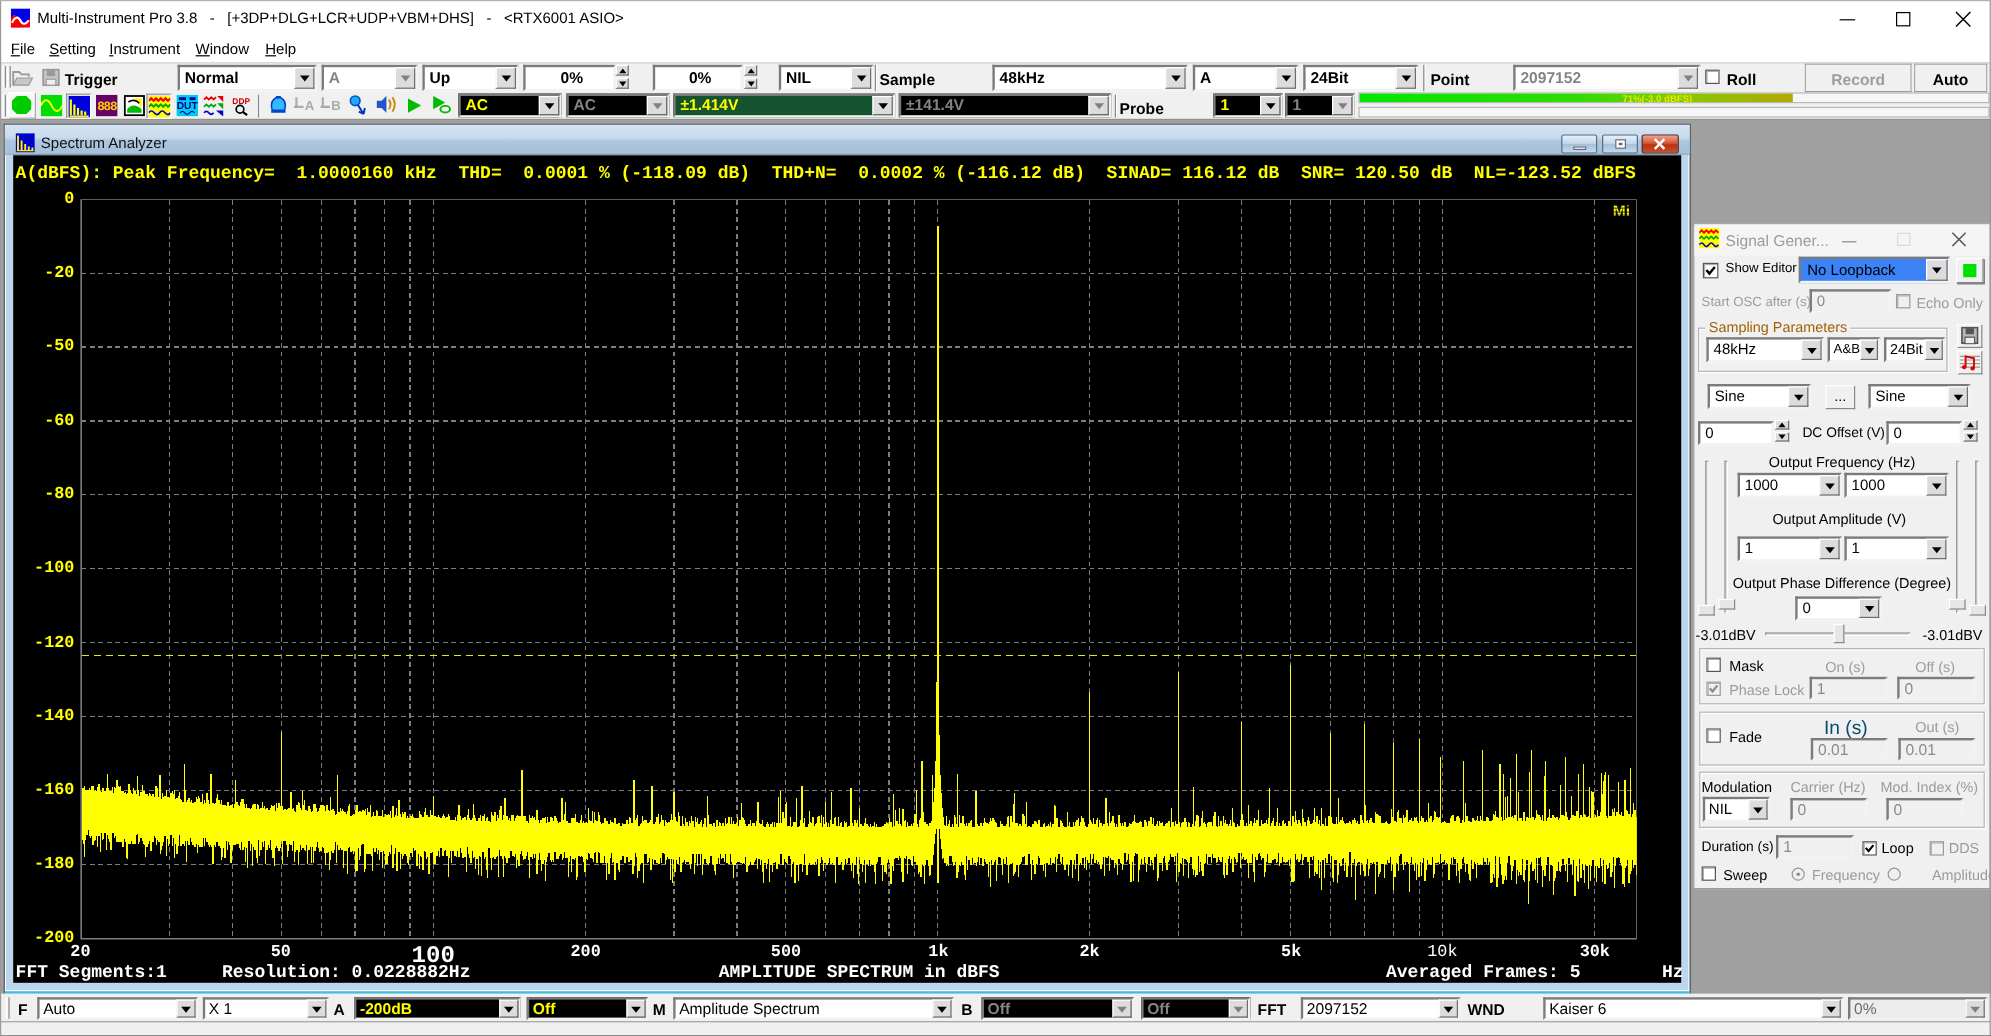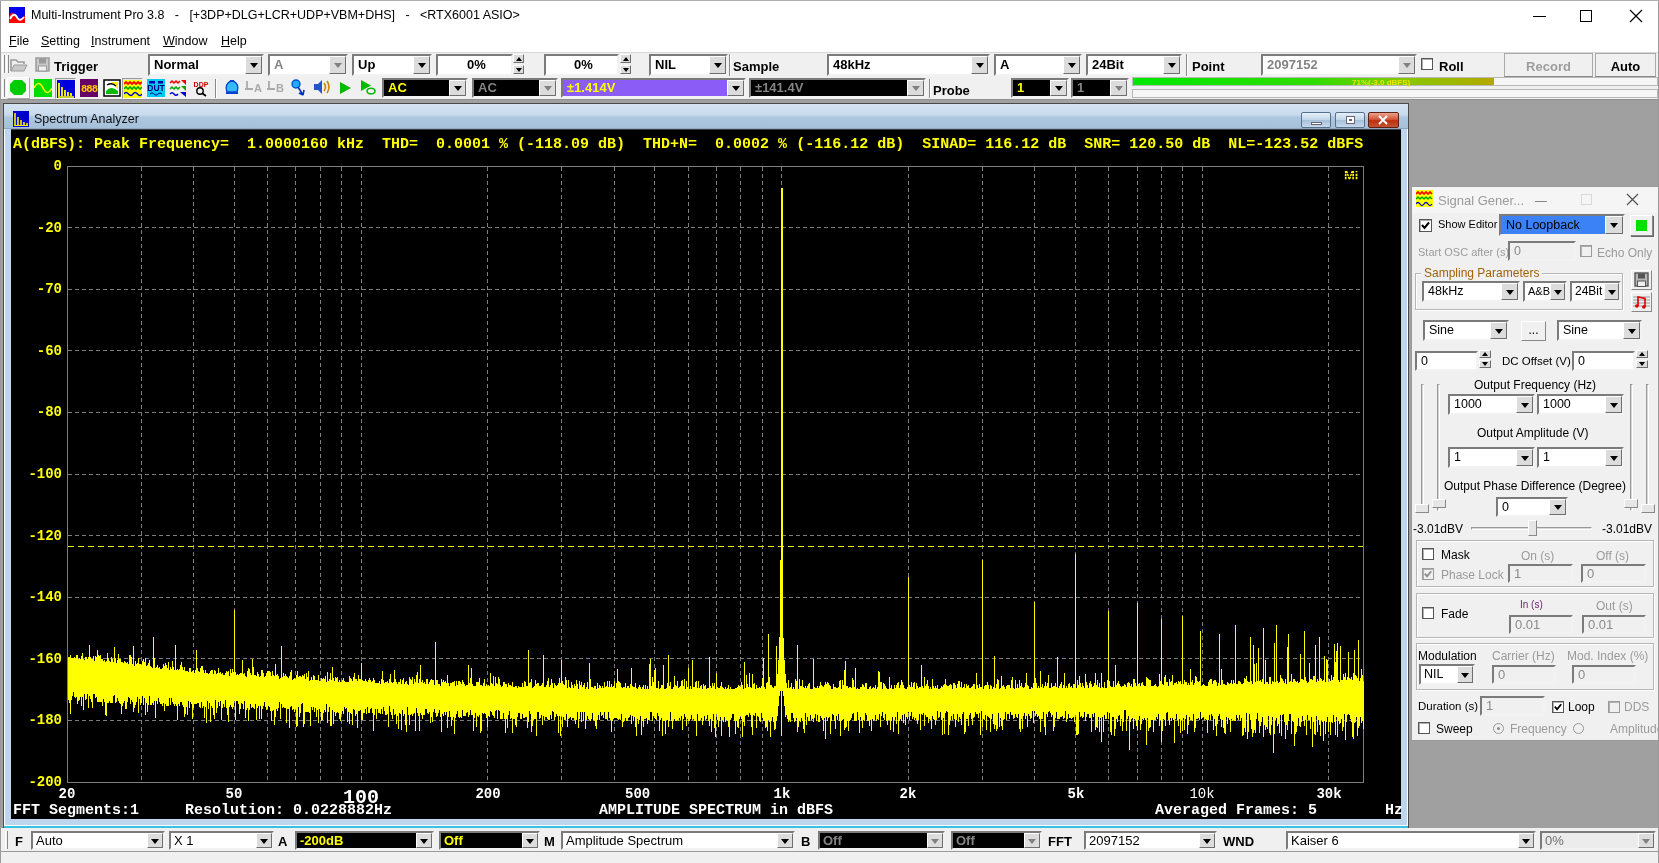--- a/index.html
+++ b/index.html
@@ -244,21 +244,21 @@
     <div class="abtn" style="right:0;top:0;bottom:0;width:17px">
       <span class="tri" style="border-top-color:#000"></span>
     </div>
   </div>
 <div class="cbo" style="left:472px;top:78px;width:86px;height:20px;background:#000">
     <div style="position:absolute;left:4px;top:0;height:16px;line-height:16px;color:#848484;font-weight:bold;font-size:13px;white-space:nowrap">AC</div>
     <div class="abtn" style="right:0;top:0;bottom:0;width:17px">
       <span class="tri" style="border-top-color:#808080"></span>
     </div>
   </div>
-<div class="cbo" style="left:561px;top:78px;width:185px;height:20px;background:#8b5cf6">
+<div class="cbo" style="left:561px;top:78px;width:185px;height:20px;background:#14532d">
     <div style="position:absolute;left:4px;top:0;height:16px;line-height:16px;color:#ffff00;font-weight:bold;font-size:13px;white-space:nowrap">±1.414V</div>
     <div class="abtn" style="right:0;top:0;bottom:0;width:17px">
       <span class="tri" style="border-top-color:#000"></span>
     </div>
   </div>
 <div class="cbo" style="left:749px;top:78px;width:177px;height:20px;background:#000">
     <div style="position:absolute;left:4px;top:0;height:16px;line-height:16px;color:#848484;font-weight:bold;font-size:13px;white-space:nowrap">±141.4V</div>
     <div class="abtn" style="right:0;top:0;bottom:0;width:17px">
       <span class="tri" style="border-top-color:#808080"></span>
     </div>
@@ -313,34 +313,34 @@
 <rect x="0.5" y="0.5" width="1296" height="616" stroke="#7d7d7d" fill="none"></rect>
 <path d="M1 380.4H1296" stroke="#e8e800" fill="none" stroke-dasharray="6 4"></path>
 <path d="M1.5 491V534M2.5 491V537M3.5 489V548M4.5 492V534M5.5 492V530M6.5 492V526M7.5 491V531M8.5 492V532M9.5 489V531M10.5 489V538M11.5 493V535M12.5 492V534M13.5 493V531M14.5 490V540M15.5 487V531M16.5 493V544M17.5 494V528M18.5 491V534M19.5 491V533M20.5 493V528M21.5 491V542M22.5 479V530M23.5 491V533M24.5 493V536M25.5 493V542M26.5 490V528M27.5 495V528M28.5 490V532M29.5 491V531M30.5 484V536M31.5 489V536M32.5 490V536M33.5 489V536M34.5 493V536M35.5 493V540M36.5 495V533M37.5 494V536M38.5 496V549M39.5 495V550M40.5 487V537M41.5 492V537M42.5 495V535M43.5 496V537M44.5 491V537M45.5 493V537M46.5 496V530M47.5 481V529M48.5 492V537M49.5 497V536M50.5 494V532M51.5 488V535M52.5 493V537M53.5 493V538M54.5 496V548M55.5 496V540M56.5 497V537M57.5 495V535M58.5 496V543M59.5 497V543M60.5 496V536M61.5 498V531M62.5 489V532M63.5 489V538M64.5 491V534M65.5 498V536M66.5 498V546M67.5 500V542M68.5 495V539M69.5 498V536M70.5 497V531M71.5 492V547M72.5 498V533M73.5 498V539M74.5 499V537M75.5 495V530M76.5 493V539M77.5 496V532M78.5 492V549M79.5 500V537M80.5 499V546M81.5 497V539M82.5 494V530M83.5 500V539M84.5 501V539M85.5 502V537M86.5 498V539M87.5 492V535M88.5 502V552M89.5 501V535M90.5 499V538M91.5 502V532M92.5 501V536M93.5 503V538M94.5 503V538M95.5 502V540M96.5 498V537M97.5 500V545M98.5 497V538M99.5 499V540M100.5 502V540M101.5 496V540M102.5 504V532M103.5 501V539M104.5 503V532M105.5 495V536M106.5 501V538M107.5 504V540M108.5 499V538M109.5 504V540M110.5 503V554M111.5 504V538M112.5 503V540M113.5 499V536M114.5 496V536M115.5 501V539M116.5 504V541M117.5 501V551M118.5 505V548M119.5 505V541M120.5 505V549M121.5 506V535M122.5 502V542M123.5 502V536M124.5 506V538M125.5 505V553M126.5 504V542M127.5 507V538M128.5 504V538M129.5 501V538M130.5 502V537M131.5 505V537M132.5 506V541M133.5 502V542M134.5 500V536M135.5 500V542M136.5 504V540M137.5 507V552M138.5 504V541M139.5 507V557M140.5 507V535M141.5 508V543M142.5 507V537M143.5 505V556M144.5 504V540M145.5 504V542M146.5 508V549M147.5 504V553M148.5 505V534M149.5 508V547M150.5 507V542M151.5 502V536M152.5 507V540M153.5 506V535M154.5 508V554M155.5 507V542M156.5 509V538M157.5 509V541M158.5 507V534M159.5 505V542M160.5 506V549M161.5 505V556M162.5 510V541M163.5 503V539M164.5 507V541M165.5 503V543M166.5 506V541M167.5 506V535M168.5 506V554M169.5 509V535M170.5 508V535M171.5 509V538M172.5 508V548M173.5 507V543M174.5 507V537M175.5 510V538M176.5 508V543M177.5 507V535M178.5 510V552M179.5 511V544M180.5 505V542M181.5 502V555M182.5 503V544M183.5 507V538M184.5 509V542M185.5 505V541M186.5 501V542M187.5 509V543M188.5 509V538M189.5 510V554M190.5 506V542M191.5 508V540M192.5 511V553M193.5 510V540M194.5 504V553M195.5 504V543M196.5 507V540M197.5 511V536M198.5 510V541M199.5 507V544M200.5 505V543M201.5 505V540M202.5 505V541M203.5 506V545M204.5 510V555M205.5 505V545M206.5 509V544M207.5 510V559M208.5 509V551M209.5 509V543M210.5 508V545M211.5 510V542M212.5 513V536M213.5 512V553M214.5 507V538M215.5 511V542M216.5 507V541M217.5 510V542M218.5 508V542M219.5 510V557M220.5 511V543M221.5 512V543M222.5 510V562M223.5 506V541M224.5 504V540M225.5 514V544M226.5 513V543M227.5 512V546M228.5 513V543M229.5 509V561M230.5 505V560M231.5 511V541M232.5 510V551M233.5 510V547M234.5 511V538M235.5 509V537M236.5 510V561M237.5 508V558M238.5 513V546M239.5 507V546M240.5 511V546M241.5 505V546M242.5 515V547M243.5 514V560M244.5 511V541M245.5 514V544M246.5 509V541M247.5 510V546M248.5 514V542M249.5 514V551M250.5 514V544M251.5 509V557M252.5 515V543M253.5 515V546M254.5 512V555M255.5 513V554M256.5 512V547M257.5 513V544M258.5 510V546M259.5 516V538M260.5 506V557M261.5 515V546M262.5 513V541M263.5 507V560M264.5 514V560M265.5 501V544M266.5 512V558M267.5 515V546M268.5 511V550M269.5 512V547M270.5 511V546M271.5 516V547M272.5 514V553M273.5 516V555M274.5 516V548M275.5 514V545M276.5 512V548M277.5 515V541M278.5 516V543M279.5 516V542M280.5 516V556M281.5 516V546M282.5 510V558M283.5 512V547M284.5 513V548M285.5 515V559M286.5 511V543M287.5 507V544M288.5 513V550M289.5 513V548M290.5 515V562M291.5 509V545M292.5 513V545M293.5 513V544M294.5 514V554M295.5 514V554M296.5 515V547M297.5 515V547M298.5 513V543M299.5 515V548M300.5 516V541M301.5 514V547M302.5 512V547M303.5 514V543M304.5 516V542M305.5 515V547M306.5 512V565M307.5 514V549M308.5 517V543M309.5 517V553M310.5 517V543M311.5 517V547M312.5 515V547M313.5 518V548M314.5 513V543M315.5 505V548M316.5 514V541M317.5 517V545M318.5 516V549M319.5 516V549M320.5 515V548M321.5 517V561M322.5 513V540M323.5 508V546M324.5 516V549M325.5 517V553M326.5 516V543M327.5 518V549M328.5 513V548M329.5 516V558M330.5 518V550M331.5 516V563M332.5 516V547M333.5 513V548M334.5 518V564M335.5 514V544M336.5 512V550M337.5 518V548M338.5 516V559M339.5 515V566M340.5 518V541M341.5 519V549M342.5 511V559M343.5 513V549M344.5 514V548M345.5 511V550M346.5 518V548M347.5 513V547M348.5 516V565M349.5 509V542M350.5 506V547M351.5 517V550M352.5 513V565M353.5 516V547M354.5 516V549M355.5 514V553M356.5 517V549M357.5 516V549M358.5 518V543M359.5 513V543M360.5 513V547M361.5 518V548M362.5 516V546M363.5 514V557M364.5 513V551M365.5 514V556M366.5 514V546M367.5 519V543M368.5 511V547M369.5 514V551M370.5 514V550M371.5 518V547M372.5 518V544M373.5 520V551M374.5 513V566M375.5 516V548M376.5 514V550M377.5 516V546M378.5 515V549M379.5 517V546M380.5 509V562M381.5 517V551M382.5 520V545M383.5 517V551M384.5 517V560M385.5 516V554M386.5 516V551M387.5 515V568M388.5 520V552M389.5 515V548M390.5 519V545M391.5 515V551M392.5 515V552M393.5 516V551M394.5 518V552M395.5 514V544M396.5 516V550M397.5 518V550M398.5 520V550M399.5 519V547M400.5 519V546M401.5 520V551M402.5 517V549M403.5 512V544M404.5 514V549M405.5 518V549M406.5 520V565M407.5 520V552M408.5 520V547M409.5 516V561M410.5 516V550M411.5 516V551M412.5 512V549M413.5 519V567M414.5 519V565M415.5 520V547M416.5 517V548M417.5 513V547M418.5 520V548M419.5 518V552M420.5 520V561M421.5 519V550M422.5 520V551M423.5 507V545M424.5 517V546M425.5 518V549M426.5 510V550M427.5 520V552M428.5 511V545M429.5 517V544M430.5 518V553M431.5 511V544M432.5 513V545M433.5 519V553M434.5 521V553M435.5 520V553M436.5 516V547M437.5 516V553M438.5 518V567M439.5 518V553M440.5 521V562M441.5 517V549M442.5 519V545M443.5 519V553M444.5 520V552M445.5 516V567M446.5 521V553M447.5 521V553M448.5 520V559M449.5 520V561M450.5 522V551M451.5 520V547M452.5 521V547M453.5 521V553M454.5 521V553M455.5 517V548M456.5 521V552M457.5 515V552M458.5 516V551M459.5 520V551M460.5 520V562M461.5 519V556M462.5 517V545M463.5 516V548M464.5 513V566M465.5 522V560M466.5 521V554M467.5 520V553M468.5 514V553M469.5 518V570M470.5 517V546M471.5 517V546M472.5 520V553M473.5 520V552M474.5 519V549M475.5 517V559M476.5 519V550M477.5 521V554M478.5 521V551M479.5 519V551M480.5 515V553M481.5 512V554M482.5 521V554M483.5 519V549M484.5 513V553M485.5 517V545M486.5 522V546M487.5 517V554M488.5 519V551M489.5 520V548M490.5 519V550M491.5 517V567M492.5 512V550M493.5 517V570M494.5 520V550M495.5 515V561M496.5 518V551M497.5 519V554M498.5 511V554M499.5 514V548M500.5 522V561M501.5 514V553M502.5 521V552M503.5 522V551M504.5 516V554M505.5 519V552M506.5 522V552M507.5 518V554M508.5 520V558M509.5 514V554M510.5 518V546M511.5 523V562M512.5 515V553M513.5 519V546M514.5 516V556M515.5 521V546M516.5 519V555M517.5 517V546M518.5 523V563M519.5 521V554M520.5 516V550M521.5 523V553M522.5 523V554M523.5 513V555M524.5 521V553M525.5 521V547M526.5 522V554M527.5 520V555M528.5 520V560M529.5 523V563M530.5 517V554M531.5 522V549M532.5 519V554M533.5 520V546M534.5 522V550M535.5 520V549M536.5 522V552M537.5 516V546M538.5 521V553M539.5 520V553M540.5 515V554M541.5 521V546M542.5 515V552M543.5 521V554M544.5 518V566M545.5 521V555M546.5 520V553M547.5 515V552M548.5 522V552M549.5 517V552M550.5 517V553M551.5 515V554M552.5 516V553M553.5 517V554M554.5 521V548M555.5 522V561M556.5 521V556M557.5 521V555M558.5 517V552M559.5 522V555M560.5 520V555M561.5 520V552M562.5 522V551M563.5 518V549M564.5 516V558M565.5 520V550M566.5 521V555M567.5 521V551M568.5 517V561M569.5 522V570M570.5 523V553M571.5 521V558M572.5 519V554M573.5 521V550M574.5 523V569M575.5 521V555M576.5 519V561M577.5 523V553M578.5 519V553M579.5 523V552M580.5 520V558M581.5 523V554M582.5 520V554M583.5 522V546M584.5 520V546M585.5 511V555M586.5 516V550M587.5 523V552M588.5 516V553M589.5 522V554M590.5 522V547M591.5 515V550M592.5 523V565M593.5 522V554M594.5 519V552M595.5 519V570M596.5 523V555M597.5 523V555M598.5 523V568M599.5 522V554M600.5 517V554M601.5 522V561M602.5 520V555M603.5 516V546M604.5 523V555M605.5 523V563M606.5 521V555M607.5 510V553M608.5 519V555M609.5 520V555M610.5 515V554M611.5 522V555M612.5 521V552M613.5 520V554M614.5 515V550M615.5 514V564M616.5 520V553M617.5 513V548M618.5 523V551M619.5 515V560M620.5 521V553M621.5 519V555M622.5 523V555M623.5 520V553M624.5 523V549M625.5 517V554M626.5 521V553M627.5 521V555M628.5 516V555M629.5 515V570M630.5 522V548M631.5 515V555M632.5 522V555M633.5 520V554M634.5 519V552M635.5 523V559M636.5 518V555M637.5 520V550M638.5 519V554M639.5 523V553M640.5 522V549M641.5 522V555M642.5 523V560M643.5 520V553M644.5 522V566M645.5 517V555M646.5 520V548M647.5 517V562M648.5 523V571M649.5 523V548M650.5 521V554M651.5 522V561M652.5 522V555M653.5 520V551M654.5 516V570M655.5 521V554M656.5 522V556M657.5 523V551M658.5 521V556M659.5 523V554M660.5 522V555M661.5 519V561M662.5 523V571M663.5 521V554M664.5 523V552M665.5 523V548M666.5 523V548M667.5 523V555M668.5 522V568M669.5 522V555M670.5 521V561M671.5 519V562M672.5 520V553M673.5 521V550M674.5 516V553M675.5 519V571M676.5 523V556M677.5 516V560M678.5 522V550M679.5 509V549M680.5 518V549M681.5 521V551M682.5 507V547M683.5 521V549M684.5 522V561M685.5 508V569M686.5 518V549M687.5 517V550M688.5 523V547M689.5 519V562M690.5 522V550M691.5 522V551M692.5 521V555M693.5 522V556M694.5 520V547M695.5 512V552M696.5 523V555M697.5 521V555M698.5 523V562M699.5 517V561M700.5 516V565M701.5 522V554M702.5 511V556M703.5 519V571M704.5 519V555M705.5 521V551M706.5 522V556M707.5 520V564M708.5 520V563M709.5 521V555M710.5 517V556M711.5 522V554M712.5 521V558M713.5 522V549M714.5 520V554M715.5 519V549M716.5 520V555M717.5 523V551M718.5 520V555M719.5 518V549M720.5 522V553M721.5 514V556M722.5 522V554M723.5 521V556M724.5 517V547M725.5 523V547M726.5 521V552M727.5 523V556M728.5 513V555M729.5 515V552M730.5 521V566M731.5 523V561M732.5 513V555M733.5 520V556M734.5 520V552M735.5 514V555M736.5 521V563M737.5 522V567M738.5 520V547M739.5 522V559M740.5 520V551M741.5 518V555M742.5 517V555M743.5 523V549M744.5 523V554M745.5 523V553M746.5 520V556M747.5 521V552M748.5 522V548M749.5 522V555M750.5 520V549M751.5 522V556M752.5 520V556M753.5 516V550M754.5 519V552M755.5 520V554M756.5 521V565M757.5 519V552M758.5 516V573M759.5 518V551M760.5 516V555M761.5 517V552M762.5 519V551M763.5 520V568M764.5 523V555M765.5 523V548M766.5 518V549M767.5 521V555M768.5 521V563M769.5 522V550M770.5 522V554M771.5 521V548M772.5 515V555M773.5 514V570M774.5 523V555M775.5 514V554M776.5 519V553M777.5 516V564M778.5 518V562M779.5 520V561M780.5 520V555M781.5 522V565M782.5 521V555M783.5 521V554M784.5 522V552M785.5 512V548M786.5 514V547M787.5 521V555M788.5 522V555M789.5 523V555M790.5 522V546M791.5 523V554M792.5 523V567M793.5 521V551M794.5 521V555M795.5 518V562M796.5 519V554M797.5 521V555M798.5 517V547M799.5 517V549M800.5 523V555M801.5 523V555M802.5 521V560M803.5 520V554M804.5 523V565M805.5 522V553M806.5 521V555M807.5 522V554M808.5 519V549M809.5 523V555M810.5 521V553M811.5 521V554M812.5 506V548M813.5 516V561M814.5 516V550M815.5 523V546M816.5 517V552M817.5 518V554M818.5 520V548M819.5 522V555M820.5 523V559M821.5 523V554M822.5 511V554M823.5 522V564M824.5 519V555M825.5 523V551M826.5 523V566M827.5 519V554M828.5 522V551M829.5 519V558M830.5 517V546M831.5 516V568M832.5 522V555M833.5 519V553M834.5 514V555M835.5 516V549M836.5 519V557M837.5 522V548M838.5 523V559M839.5 523V551M840.5 521V553M841.5 517V546M842.5 519V554M843.5 521V550M844.5 516V546M845.5 521V553M846.5 517V551M847.5 516V554M848.5 523V552M849.5 517V554M850.5 520V558M851.5 522V554M852.5 521V548M853.5 521V564M854.5 516V548M855.5 520V549M856.5 522V547M857.5 511V560M858.5 520V549M859.5 518V551M860.5 514V551M861.5 520V557M862.5 523V553M863.5 521V554M864.5 523V563M865.5 513V550M866.5 520V553M867.5 522V554M868.5 520V559M869.5 522V554M870.5 519V545M871.5 523V552M872.5 523V551M873.5 522V546M874.5 520V554M875.5 521V569M876.5 519V552M877.5 518V568M878.5 513V547M879.5 519V545M880.5 520V546M881.5 520V569M882.5 519V559M883.5 518V554M884.5 519V550M885.5 523V554M886.5 517V548M887.5 517V553M888.5 519V561M889.5 522V554M890.5 518V548M891.5 515V556M892.5 515V551M893.5 521V553M894.5 516V559M895.5 522V548M896.5 521V546M897.5 518V568M898.5 522V566M899.5 518V553M900.5 520V553M901.5 519V560M902.5 522V549M903.5 522V547M904.5 521V553M905.5 520V559M906.5 518V552M907.5 518V551M908.5 523V546M909.5 507V548M910.5 519V548M911.5 522V552M912.5 518V547M913.5 521V569M914.5 521V545M915.5 519V561M916.5 523V553M917.5 520V554M918.5 519V549M919.5 519V564M920.5 516V550M921.5 519V551M922.5 523V552M923.5 519V566M924.5 520V553M925.5 523V548M926.5 521V558M927.5 523V563M928.5 522V559M929.5 518V565M930.5 513V563M931.5 514V547M932.5 523V561M933.5 522V552M934.5 516V560M935.5 520V564M936.5 519V554M937.5 521V553M938.5 523V546M939.5 520V554M940.5 519V548M941.5 519V548M942.5 519V553M943.5 522V546M944.5 514V549M945.5 511V549M946.5 522V553M947.5 523V552M948.5 514V548M949.5 522V551M950.5 518V552M951.5 522V548M952.5 514V563M953.5 520V566M954.5 517V553M955.5 521V563M956.5 522V550M957.5 521V547M958.5 517V553M959.5 522V550M960.5 519V561M961.5 520V548M962.5 523V550M963.5 523V553M964.5 521V552M965.5 522V545M966.5 517V557M967.5 520V545M968.5 512V550M969.5 517V548M970.5 522V551M971.5 520V550M972.5 522V553M973.5 505V566M974.5 521V553M975.5 518V553M976.5 522V546M977.5 520V561M978.5 516V569M979.5 520V548M980.5 517V551M981.5 509V546M982.5 522V545M983.5 522V547M984.5 517V551M985.5 521V549M986.5 520V565M987.5 520V561M988.5 517V552M989.5 521V546M990.5 516V553M991.5 522V553M992.5 520V553M993.5 518V551M994.5 516V551M995.5 522V550M996.5 519V553M997.5 516V552M998.5 522V545M999.5 520V556M1000.5 522V553M1001.5 518V548M1002.5 517V552M1003.5 521V552M1004.5 520V553M1005.5 522V552M1006.5 518V551M1007.5 518V556M1008.5 518V549M1009.5 522V569M1010.5 514V569M1011.5 519V568M1012.5 510V546M1013.5 517V551M1014.5 521V550M1015.5 517V552M1016.5 520V551M1017.5 522V546M1018.5 508V555M1019.5 516V551M1020.5 519V548M1021.5 522V548M1022.5 517V552M1023.5 515V552M1024.5 518V566M1025.5 521V548M1026.5 520V551M1027.5 517V547M1028.5 507V564M1029.5 519V561M1030.5 514V562M1031.5 521V551M1032.5 517V566M1033.5 522V552M1034.5 516V576M1035.5 521V551M1036.5 522V566M1037.5 516V549M1038.5 522V553M1039.5 522V553M1040.5 514V546M1041.5 520V553M1042.5 515V547M1043.5 520V566M1044.5 521V569M1045.5 521V551M1046.5 515V551M1047.5 521V570M1048.5 520V563M1049.5 519V553M1050.5 517V556M1051.5 515V550M1052.5 518V549M1053.5 520V560M1054.5 521V553M1055.5 520V565M1056.5 520V556M1057.5 518V544M1058.5 519V544M1059.5 521V565M1060.5 517V553M1061.5 516V550M1062.5 517V584M1063.5 520V556M1064.5 518V553M1065.5 521V552M1066.5 513V563M1067.5 513V553M1068.5 517V554M1069.5 520V560M1070.5 505V564M1071.5 518V554M1072.5 517V550M1073.5 520V564M1074.5 517V558M1075.5 516V553M1076.5 519V554M1077.5 520V552M1078.5 520V554M1079.5 511V579M1080.5 512V552M1081.5 513V565M1082.5 514V562M1083.5 514V561M1084.5 520V554M1085.5 520V554M1086.5 520V566M1087.5 519V554M1088.5 518V554M1089.5 520V551M1090.5 521V553M1091.5 520V548M1092.5 508V560M1093.5 515V554M1094.5 513V576M1095.5 518V565M1096.5 519V553M1097.5 511V554M1098.5 509V560M1099.5 516V547M1100.5 516V546M1101.5 520V554M1102.5 513V559M1103.5 516V552M1104.5 515V555M1105.5 509V552M1106.5 519V554M1107.5 517V577M1108.5 517V553M1109.5 516V548M1110.5 518V554M1111.5 515V560M1112.5 516V553M1113.5 515V567M1114.5 518V554M1115.5 520V565M1116.5 518V552M1117.5 514V564M1118.5 516V553M1119.5 516V549M1120.5 519V568M1121.5 517V559M1122.5 519V551M1123.5 503V554M1124.5 516V554M1125.5 514V555M1126.5 519V548M1127.5 517V566M1128.5 510V562M1129.5 511V553M1130.5 515V553M1131.5 516V552M1132.5 515V554M1133.5 515V546M1134.5 520V553M1135.5 519V552M1136.5 518V551M1137.5 519V554M1138.5 520V553M1139.5 520V554M1140.5 520V567M1141.5 516V554M1142.5 514V549M1143.5 513V554M1144.5 513V548M1145.5 518V550M1146.5 515V564M1147.5 514V553M1148.5 514V560M1149.5 516V570M1150.5 520V558M1151.5 517V550M1152.5 520V548M1153.5 519V553M1154.5 503V561M1155.5 514V554M1156.5 518V562M1157.5 518V567M1158.5 519V568M1159.5 519V551M1160.5 516V558M1161.5 517V552M1162.5 518V554M1163.5 517V566M1164.5 514V553M1165.5 518V555M1166.5 514V554M1167.5 517V555M1168.5 510V555M1169.5 518V549M1170.5 518V552M1171.5 515V554M1172.5 515V549M1173.5 516V555M1174.5 518V552M1175.5 518V570M1176.5 517V569M1177.5 512V562M1178.5 513V566M1179.5 510V547M1180.5 515V573M1181.5 516V566M1182.5 516V548M1183.5 518V554M1184.5 515V563M1185.5 518V571M1186.5 517V567M1187.5 515V564M1188.5 516V567M1189.5 511V553M1190.5 515V547M1191.5 515V555M1192.5 515V567M1193.5 514V560M1194.5 516V556M1195.5 513V551M1196.5 518V571M1197.5 518V559M1198.5 513V564M1199.5 516V561M1200.5 516V563M1201.5 518V550M1202.5 511V567M1203.5 511V569M1204.5 518V559M1205.5 515V551M1206.5 516V587M1207.5 512V568M1208.5 516V554M1209.5 517V552M1210.5 515V560M1211.5 517V558M1212.5 516V567M1213.5 509V549M1214.5 512V570M1215.5 513V549M1216.5 515V548M1217.5 517V556M1218.5 513V573M1219.5 518V559M1220.5 513V564M1221.5 518V555M1222.5 516V548M1223.5 515V548M1224.5 508V568M1225.5 516V555M1226.5 513V556M1227.5 513V580M1228.5 515V568M1229.5 516V566M1230.5 515V560M1231.5 517V552M1232.5 516V560M1233.5 488V561M1234.5 513V556M1235.5 513V550M1236.5 514V555M1237.5 512V560M1238.5 511V554M1239.5 515V569M1240.5 517V549M1241.5 516V554M1242.5 497V554M1243.5 513V563M1244.5 513V551M1245.5 514V581M1246.5 510V556M1247.5 510V568M1248.5 515V569M1249.5 516V550M1250.5 513V566M1251.5 515V554M1252.5 516V559M1253.5 512V570M1254.5 513V554M1255.5 515V556M1256.5 514V575M1257.5 490V555M1258.5 516V568M1259.5 493V556M1260.5 494V551M1261.5 516V566M1262.5 513V556M1263.5 515V569M1264.5 509V556M1265.5 514V557M1266.5 511V549M1267.5 515V556M1268.5 509V569M1269.5 514V551M1270.5 480V571M1271.5 514V555M1272.5 516V558M1273.5 480V557M1274.5 514V553M1275.5 514V565M1276.5 508V561M1277.5 511V548M1278.5 507V574M1279.5 514V556M1280.5 511V549M1281.5 486V548M1282.5 512V549M1283.5 513V553M1284.5 511V556M1285.5 514V571M1286.5 507V573M1287.5 507V557M1288.5 509V556M1289.5 510V551M1290.5 512V570M1291.5 474V562M1292.5 515V560M1293.5 512V551M1294.5 503V557M1295.5 509V555M1296.5 515V563" stroke="#ffff00" fill="none"></path>
 <path d="M167.4 444V525M294.0 497V531M327.3 504V532M368.0 476V534M401.3 499V535M461.3 484V536M494.6 494V536M522.8 497V537M564.6 502V537M587.9 504V537M621.2 502V537M649.4 507V537M677.6 496V537M701.3 468V537M709.9 480V537M730.6 479V537M746.3 493V537M788.6 502V537M811.5 505V537M841.1 411V537M915.2 394V537M967.7 436V537M1008.5 388V536M1041.8 445V536M1070.0 437V535M1094.3 453V535M1115.9 450V534M1133.3 465V534M1152.5 468V534M1168.4 459V533M1183.0 471V533M1196.6 462V533M1209.2 459V532M1221.0 468V532M1237.3 465V531M1252.3 471V531M1270.6 477V530M1287.2 484V530M642.2 491V537M713.1 500V537M788.3 508V537M582.0 498V537M959.8 507V537M66.4 480V514M997.4 507V536M185.4 493V525M476.4 489V536M404.2 502V535M601.4 489V537M583.5 493V537M208.1 498V527M854.6 499V537M990.7 491V536M777.8 504V537M778.3 495V537M108.8 479V519M934.9 510V537M588.4 502V537M550.6 503V537M1034.2 507V536M175.5 494V525M214.0 480V527M696.6 492V537M596.9 499V537M625.8 494V537M129.4 484V521M86.8 471V516M1048.6 499V536M353.8 499V533M927.8 490V537M1248.4 479V531M1220.4 481V532M1186.2 479V533M1207.3 477V532M1198.6 494V532M1196.7 497V533M1191.6 482V533M1268.8 496V531M1267.7 478V531M1187.7 498V533M1269.7 485V530M1189.5 497V533" stroke="#ffff00" fill="none"></path>
 <polygon points="708.0,576 713.0,525 716.0,525 721.0,576" fill="#000"></polygon>
 <polygon points="708.5,525 710.5,508 712.0,487 713.0,456 713.5,394 713.5,22 715.5,22 715.5,394 716.0,456 717.0,487 718.5,508 720.5,525" fill="#ffff00"></polygon>
 <path d="M714.5 62V570" stroke="#ffff00" stroke-width="1.2" fill="none"></path>
 </svg>
 <div class="lb mono" style="left:10px;top:158px;width:52px;text-align:right;font-size:14px;font-weight:bold;color:#ffff00">0</div>
 <div class="lb mono" style="left:10px;top:220px;width:52px;text-align:right;font-size:14px;font-weight:bold;color:#ffff00">-20</div>
-<div class="lb mono" style="left:10px;top:281px;width:52px;text-align:right;font-size:14px;font-weight:bold;color:#ffff00">-70</div>
+<div class="lb mono" style="left:10px;top:281px;width:52px;text-align:right;font-size:14px;font-weight:bold;color:#ffff00">-50</div>
 <div class="lb mono" style="left:10px;top:343px;width:52px;text-align:right;font-size:14px;font-weight:bold;color:#ffff00">-60</div>
 <div class="lb mono" style="left:10px;top:404px;width:52px;text-align:right;font-size:14px;font-weight:bold;color:#ffff00">-80</div>
 <div class="lb mono" style="left:10px;top:466px;width:52px;text-align:right;font-size:14px;font-weight:bold;color:#ffff00">-100</div>
 <div class="lb mono" style="left:10px;top:528px;width:52px;text-align:right;font-size:14px;font-weight:bold;color:#ffff00">-120</div>
 <div class="lb mono" style="left:10px;top:589px;width:52px;text-align:right;font-size:14px;font-weight:bold;color:#ffff00">-140</div>
 <div class="lb mono" style="left:10px;top:651px;width:52px;text-align:right;font-size:14px;font-weight:bold;color:#ffff00">-160</div>
 <div class="lb mono" style="left:10px;top:712px;width:52px;text-align:right;font-size:14px;font-weight:bold;color:#ffff00">-180</div>
 <div class="lb mono" style="left:10px;top:774px;width:52px;text-align:right;font-size:14px;font-weight:bold;color:#ffff00">-200</div>
 <div class="lb mono" style="left:37px;top:786px;width:60px;text-align:center;font-size:14px;font-weight:bold;color:#fff">20</div>
 <div class="lb mono" style="left:204px;top:786px;width:60px;text-align:center;font-size:14px;font-weight:bold;color:#fff">50</div>
 <div class="lb mono" style="left:331px;top:786px;width:60px;text-align:center;font-size:20px;font-weight:bold;color:#fff">100</div>
 <div class="lb mono" style="left:458px;top:786px;width:60px;text-align:center;font-size:14px;font-weight:bold;color:#fff">200</div>
-<div class="lb mono" style="left:625px;top:786px;width:60px;text-align:left;font-size:14px;font-weight:bold;color:#fff">500</div>
+<div class="lb mono" style="left:625px;top:786px;width:60px;text-align:center;font-size:14px;font-weight:bold;color:#fff">500</div>
 <div class="lb mono" style="left:752px;top:786px;width:60px;text-align:center;font-size:14px;font-weight:bold;color:#fff">1k</div>
 <div class="lb mono" style="left:878px;top:786px;width:60px;text-align:center;font-size:14px;font-weight:bold;color:#fff">2k</div>
 <div class="lb mono" style="left:1046px;top:786px;width:60px;text-align:center;font-size:14px;font-weight:bold;color:#fff">5k</div>
 <div class="lb mono" style="left:1172px;top:786px;width:60px;text-align:center;font-size:14px;font-weight:normal;color:#fff">10k</div>
 <div class="lb mono" style="left:1299px;top:786px;width:60px;text-align:center;font-size:14px;font-weight:bold;color:#fff">30k</div>
 <div class="lb" style="left:1344px;top:168px;font-size:13px;font-weight:bold;color:#f0e000;background:repeating-linear-gradient(180deg,#ffff00 0 2px,#403c00 2px 3px);-webkit-background-clip:text;color:transparent">Mi</div>
 <div class="lb mono" style="left:13px;top:802px;font-size:15px;font-weight:bold;color:#fff">FFT Segments:1</div>
 <div class="lb mono" style="left:185px;top:802px;font-size:15px;font-weight:bold;color:#fff">Resolution: 0.0228882Hz</div>
 <div class="lb mono" style="left:599px;top:802px;font-size:15px;font-weight:bold;color:#fff">AMPLITUDE SPECTRUM in dBFS</div>
 <div class="lb mono" style="left:1155px;top:802px;font-size:15px;font-weight:bold;color:#fff">Averaged Frames: 5</div>
@@ -506,21 +506,21 @@
 <div class="lb" style="left:1441px;top:568px;font-size:12px;color:#9b9b9b;">Phase Lock</div>
 <div class="cbo" style="left:1508px;top:564px;width:65px;height:19px;background:#f0f0f0">
     <div style="position:absolute;left:4px;top:0;height:15px;line-height:15px;font-size:13px;color:#8a8a8a;font-weight:normal">1</div>
   </div>
 <div class="cbo" style="left:1581px;top:564px;width:65px;height:19px;background:#f0f0f0">
     <div style="position:absolute;left:4px;top:0;height:15px;line-height:15px;font-size:13px;color:#8a8a8a;font-weight:normal">0</div>
   </div>
 <div style="position:absolute;left:1416px;top:593px;width:238px;height:45px;border:1px solid #b6b6b6;box-shadow:inset 1px 1px 0 #fff,1px 1px 0 #fff"></div>
 <div style="position:absolute;left:1422px;top:607px;width:12px;height:12px;background:#fff;border:1px solid #555;box-shadow:inset 1px 1px 0 #b0b0b0"></div>
 <div class="lb" style="left:1441px;top:607px;font-size:12px;color:#000;">Fade</div>
-<div class="lb" style="left:1520px;top:599px;font-size:10px;color:#701a75;">In (s)</div>
+<div class="lb" style="left:1520px;top:599px;font-size:16px;color:#0c4a6e;">In (s)</div>
 <div class="lb" style="left:1596px;top:599px;font-size:12px;color:#9b9b9b;">Out (s)</div>
 <div class="cbo" style="left:1509px;top:615px;width:64px;height:19px;background:#f0f0f0">
     <div style="position:absolute;left:4px;top:0;height:15px;line-height:15px;font-size:13px;color:#8a8a8a;font-weight:normal">0.01</div>
   </div>
 <div class="cbo" style="left:1582px;top:615px;width:64px;height:19px;background:#f0f0f0">
     <div style="position:absolute;left:4px;top:0;height:15px;line-height:15px;font-size:13px;color:#8a8a8a;font-weight:normal">0.01</div>
   </div>
 <div style="position:absolute;left:1416px;top:643px;width:238px;height:47px;border:1px solid #b6b6b6;box-shadow:inset 1px 1px 0 #fff,1px 1px 0 #fff"></div>
 <div class="lb" style="left:1418px;top:649px;font-size:12px;color:#000;">Modulation</div>
 <div class="lb" style="left:1492px;top:649px;font-size:12px;color:#9b9b9b;">Carrier (Hz)</div>

